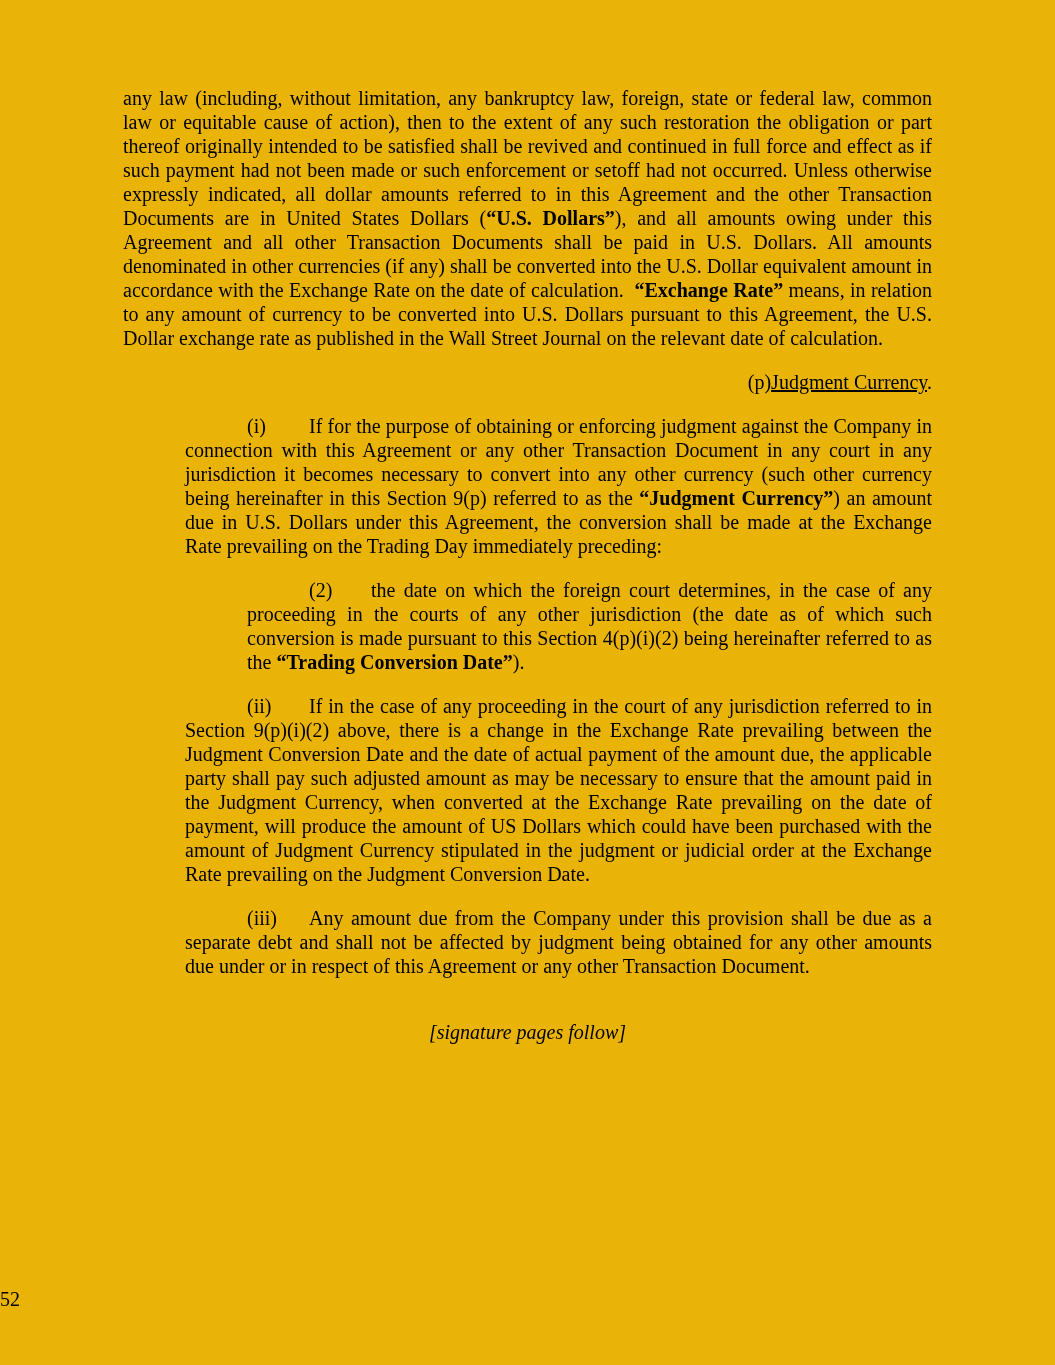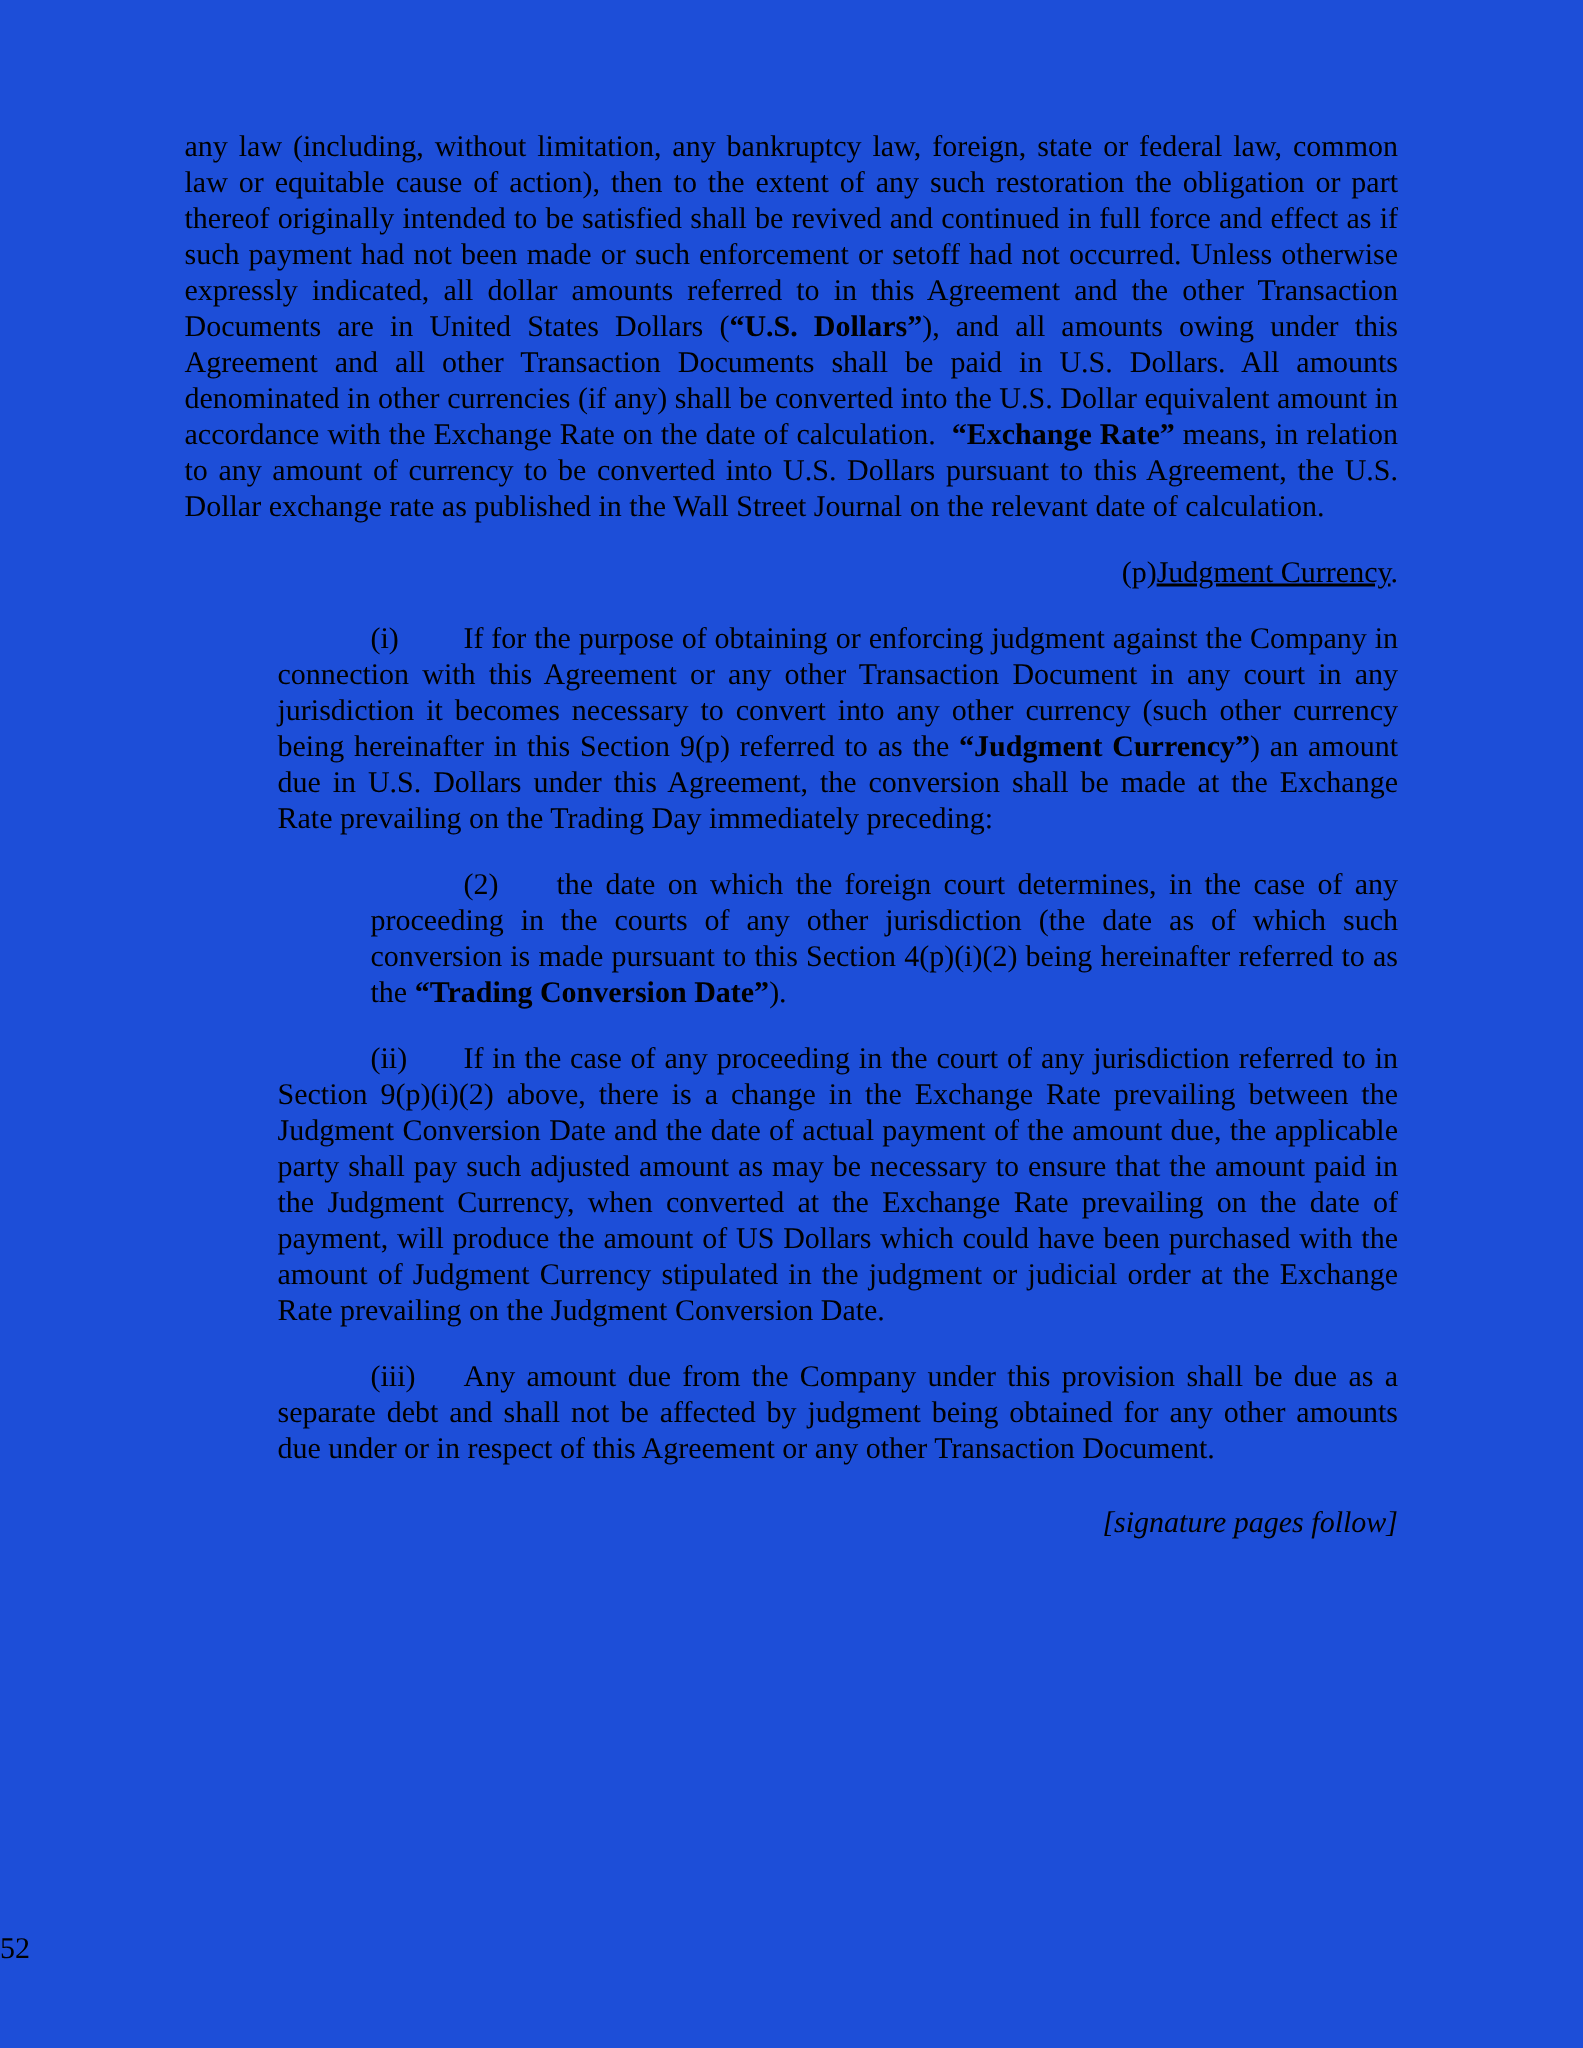--- a/index.html
+++ b/index.html
@@ -5,21 +5,21 @@
   html, body {
     margin: 0;
     padding: 0;
     background: #e8e8e8;
   }
   .page {
     position: relative;
     width: 1055px;
     height: 1365px;
     margin: 0 auto;
-    background: #1d4ed8;
+    background: #eab308;
     color: #000000;
     font-family: "Liberation Serif", "DejaVu Serif", serif;
     overflow: hidden;
   }
   .content {
     position: absolute;
     left: 123px;
     top: 86px;
     width: 809px;
   }
@@ -43,25 +43,25 @@
     text-align: right;
   }
   .tab-label {
     display: inline-block;
     width: 62px;
     text-indent: 0;
   }
   .run-b { font-weight: bold; }
   .run-u { text-decoration: underline; }
   .signature-line {
-    margin-top: 25px;
+    margin-top: 42px;
     margin-bottom: 0;
     font-size: 20px;
     line-height: 24px;
-    text-align: right;
+    text-align: center;
     font-style: italic;
   }
   .page-number {
     position: absolute;
     left: 0;
     right: 0;
     bottom: 54px;
     text-align: left;
     font-size: 20px;
     line-height: 24px;

